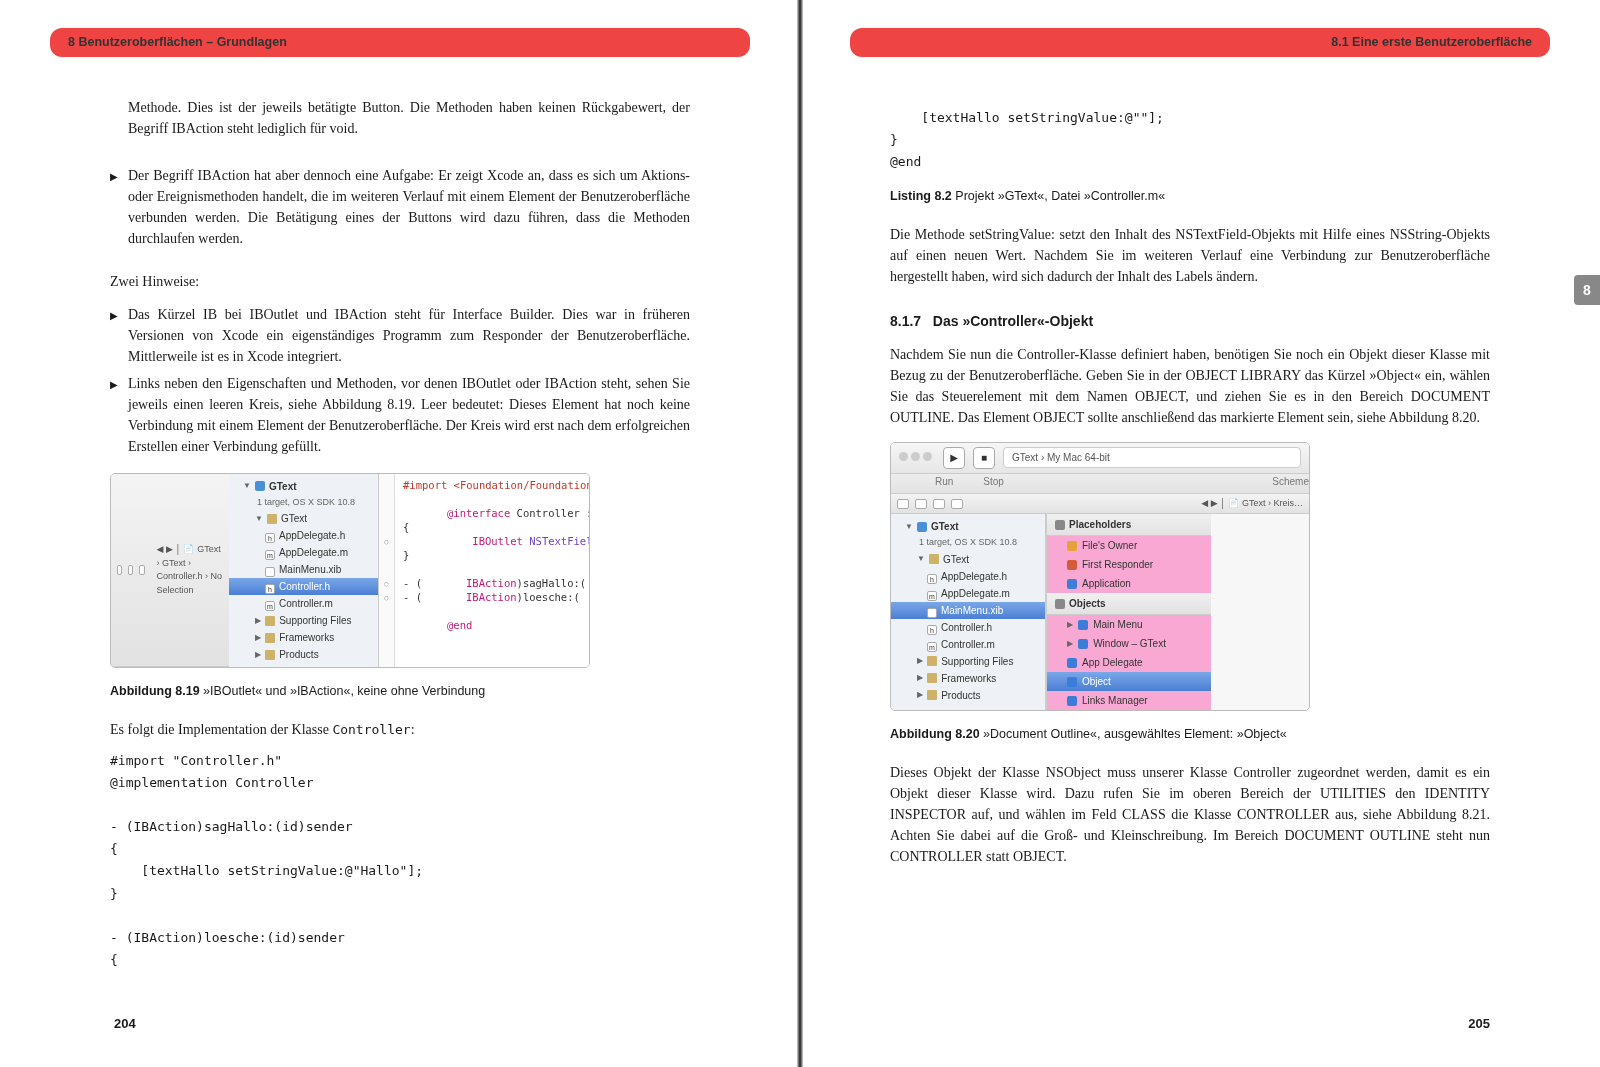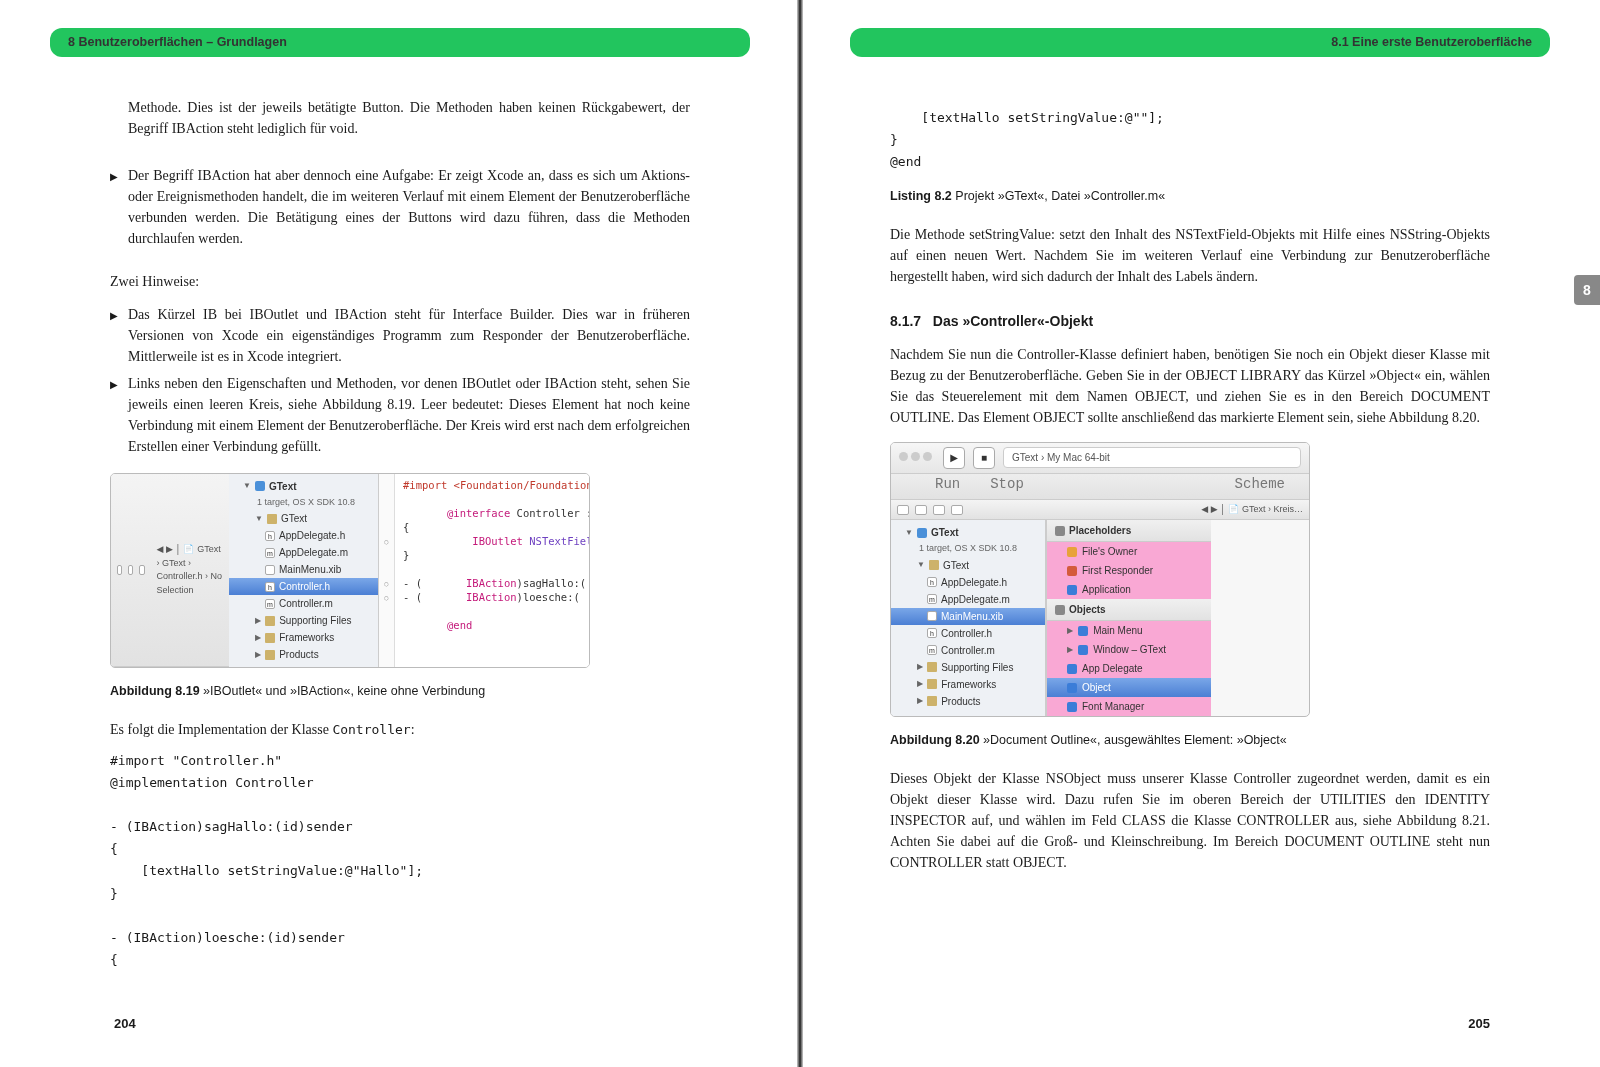--- a/index.html
+++ b/index.html
@@ -24,21 +24,21 @@
   .spine {
     position: absolute;
     left: 797px;
     top: 0;
     width: 6px;
     height: 1067px;
     background: linear-gradient(to right, #ccc 0%, #444 40%, #000 50%, #444 60%, #ccc 100%);
   }
   .running-head {
     margin: 28px 50px 0 50px;
-    background: #22c55e;
+    background: #ef4444;
     border-radius: 12px;
     padding: 5px 18px;
     font-family: "Segoe UI", Arial, sans-serif;
     font-size: 12.5px;
     font-weight: 600;
     color: #333;
   }
   .running-head.left { text-align: left; }
   .running-head.right { text-align: right; }
   .content {
@@ -140,21 +140,21 @@
     padding: 4px 0;
   }
   .tree-row {
     padding: 1px 6px 1px 14px;
     display: flex;
     align-items: center;
     gap: 4px;
     white-space: nowrap;
   }
   .tree-row.indent1 { padding-left: 26px; }
-  .tree-row.indent2 { padding-left: 36px; }
+  .tree-row.indent2 { padding-left: 36px; align-items: flex-end; }
   .tree-row.sel { background: linear-gradient(#7aa7e8,#4b7fd4); color:#fff; }
   .tri { font-size:8px; color:#666; }
   .fico { display:inline-block; width:10px; height:10px; border-radius:2px; }
   .fico.proj { background:#4a90d9; }
   .fico.h { background:#fff; border:1px solid #aaa; font-size:7px; text-align:center; line-height:9px; color:#333;}
   .fico.m { background:#fff; border:1px solid #aaa; font-size:7px; text-align:center; line-height:9px; color:#333;}
   .fico.xib { background:#fff; border:1px solid #aaa;}
   .fico.folder { background:#cdb26a; border-radius:1px;}
   .dots-col {
     width: 16px;
@@ -177,21 +177,21 @@
   }
   .kw-pink { color:#c41a7a;padding-left:44px; }
   .kw-purple { color:#6f42c1; }
   .kw-red { color:#c0392b; }
   
   .shot820 { width: 420px; margin-top: 14px; }
   .tl-row { display:flex; align-items:center; gap:8px; padding:4px 8px; background:linear-gradient(#f6f6f6,#e6e6e6); border-bottom:1px solid #ccc;}
   .tl-dots span{display:inline-block;width:9px;height:9px;border-radius:50%;background:#ccc;margin-right:3px;}
   .tl-play{width:22px;height:22px;border:1px solid #aaa;border-radius:4px;background:#fff;font-size:10px;display:flex;align-items:center;justify-content:center;}
   .tl-scheme{flex:1;background:#fff;border:1px solid #ccc;border-radius:4px;padding:2px 8px;font-size:10px;color:#555;}
-  .tl-sub{display:flex;gap:30px;padding:0 24px 4px 44px;font-size:14px;color:#777;background:linear-gradient(#ededed,#e2e2e2);border-bottom:1px solid #ccc;font-family:Liberation Mono, monospace;}
+  .tl-sub{display:flex;gap:30px;padding:0 0 4px 44px;font-size:10px;color:#777;background:linear-gradient(#ededed,#e2e2e2);border-bottom:1px solid #ccc;}
   .shot820-body{display:flex;}
   .outline-panel{width:165px;background:#f9a8d4;border-left:1px solid #ccc;}
   .outline-head{background:linear-gradient(#f0f0f0,#e2e2e2);border-bottom:1px solid #ccc;padding:3px 8px;font-weight:bold;display:flex;align-items:center;gap:4px;}
   .outline-row{padding:2px 8px 2px 20px;display:flex;align-items:center;gap:5px;}
   .outline-row.sel2{background:linear-gradient(#7aa7e8,#4b7fd4);color:#fff;}
   .cube{display:inline-block;width:10px;height:10px;background:#3b7dd8;border-radius:2px;}
   .cube.y{background:#e8a23a;}
   .cube.r{background:#d45b3c;}
   .cube.g{background:#888;}
   .sub9 { font-size:9px; color:#666; }
@@ -450,21 +450,21 @@
           <div class="outline-row">
               <span class="cube"></span>
               <span>App Delegate</span>
             </div>
           <div class="outline-row sel2">
               <span class="cube"></span>
               <span>Object</span>
             </div>
           <div class="outline-row">
               <span class="cube"></span>
-              <span>Font Manager</span>
+              <span>Links Manager</span>
             </div>
         </div>
       </div>
     </div>
 
     <div class="caption"><b>Abbildung 8.20</b><span>  »Document Outline«, ausgewähltes Element: »Object«</span></div>
 
     <p>Dieses Objekt der Klasse NSObject muss unserer Klasse Controller zugeordnet werden, damit es ein Objekt dieser Klasse wird. Dazu rufen Sie im oberen Bereich der UTILITIES den IDENTITY INSPECTOR auf, und wählen im Feld CLASS die Klasse CONTROLLER aus, siehe Abbildung 8.21. Achten Sie dabei auf die Groß- und Kleinschreibung. Im Bereich DOCUMENT OUTLINE steht nun CONTROLLER statt OBJECT.</p>
   </div>
 

